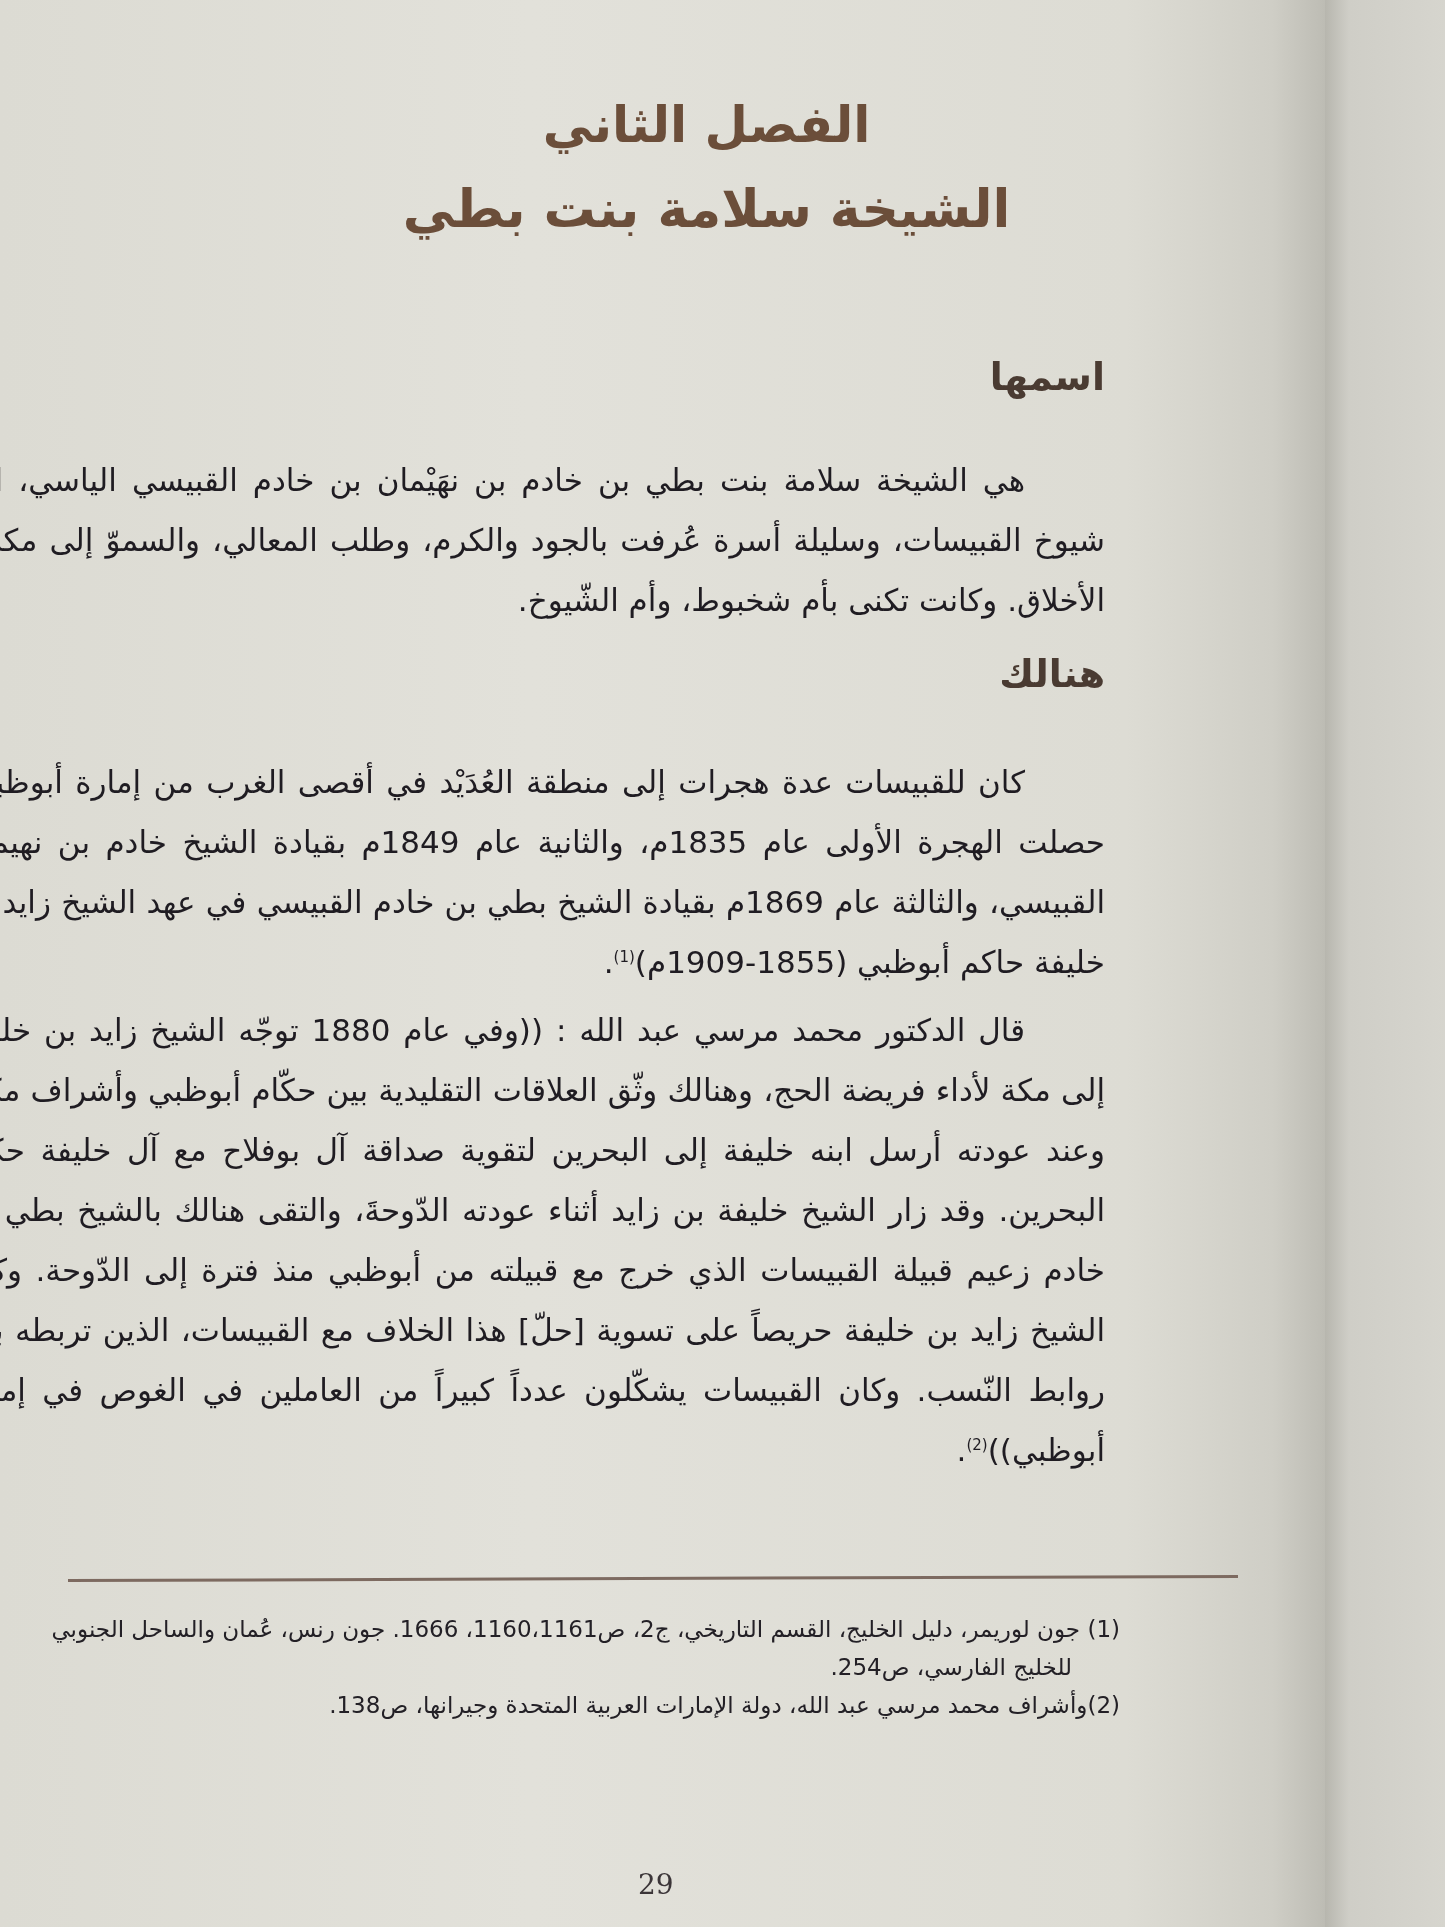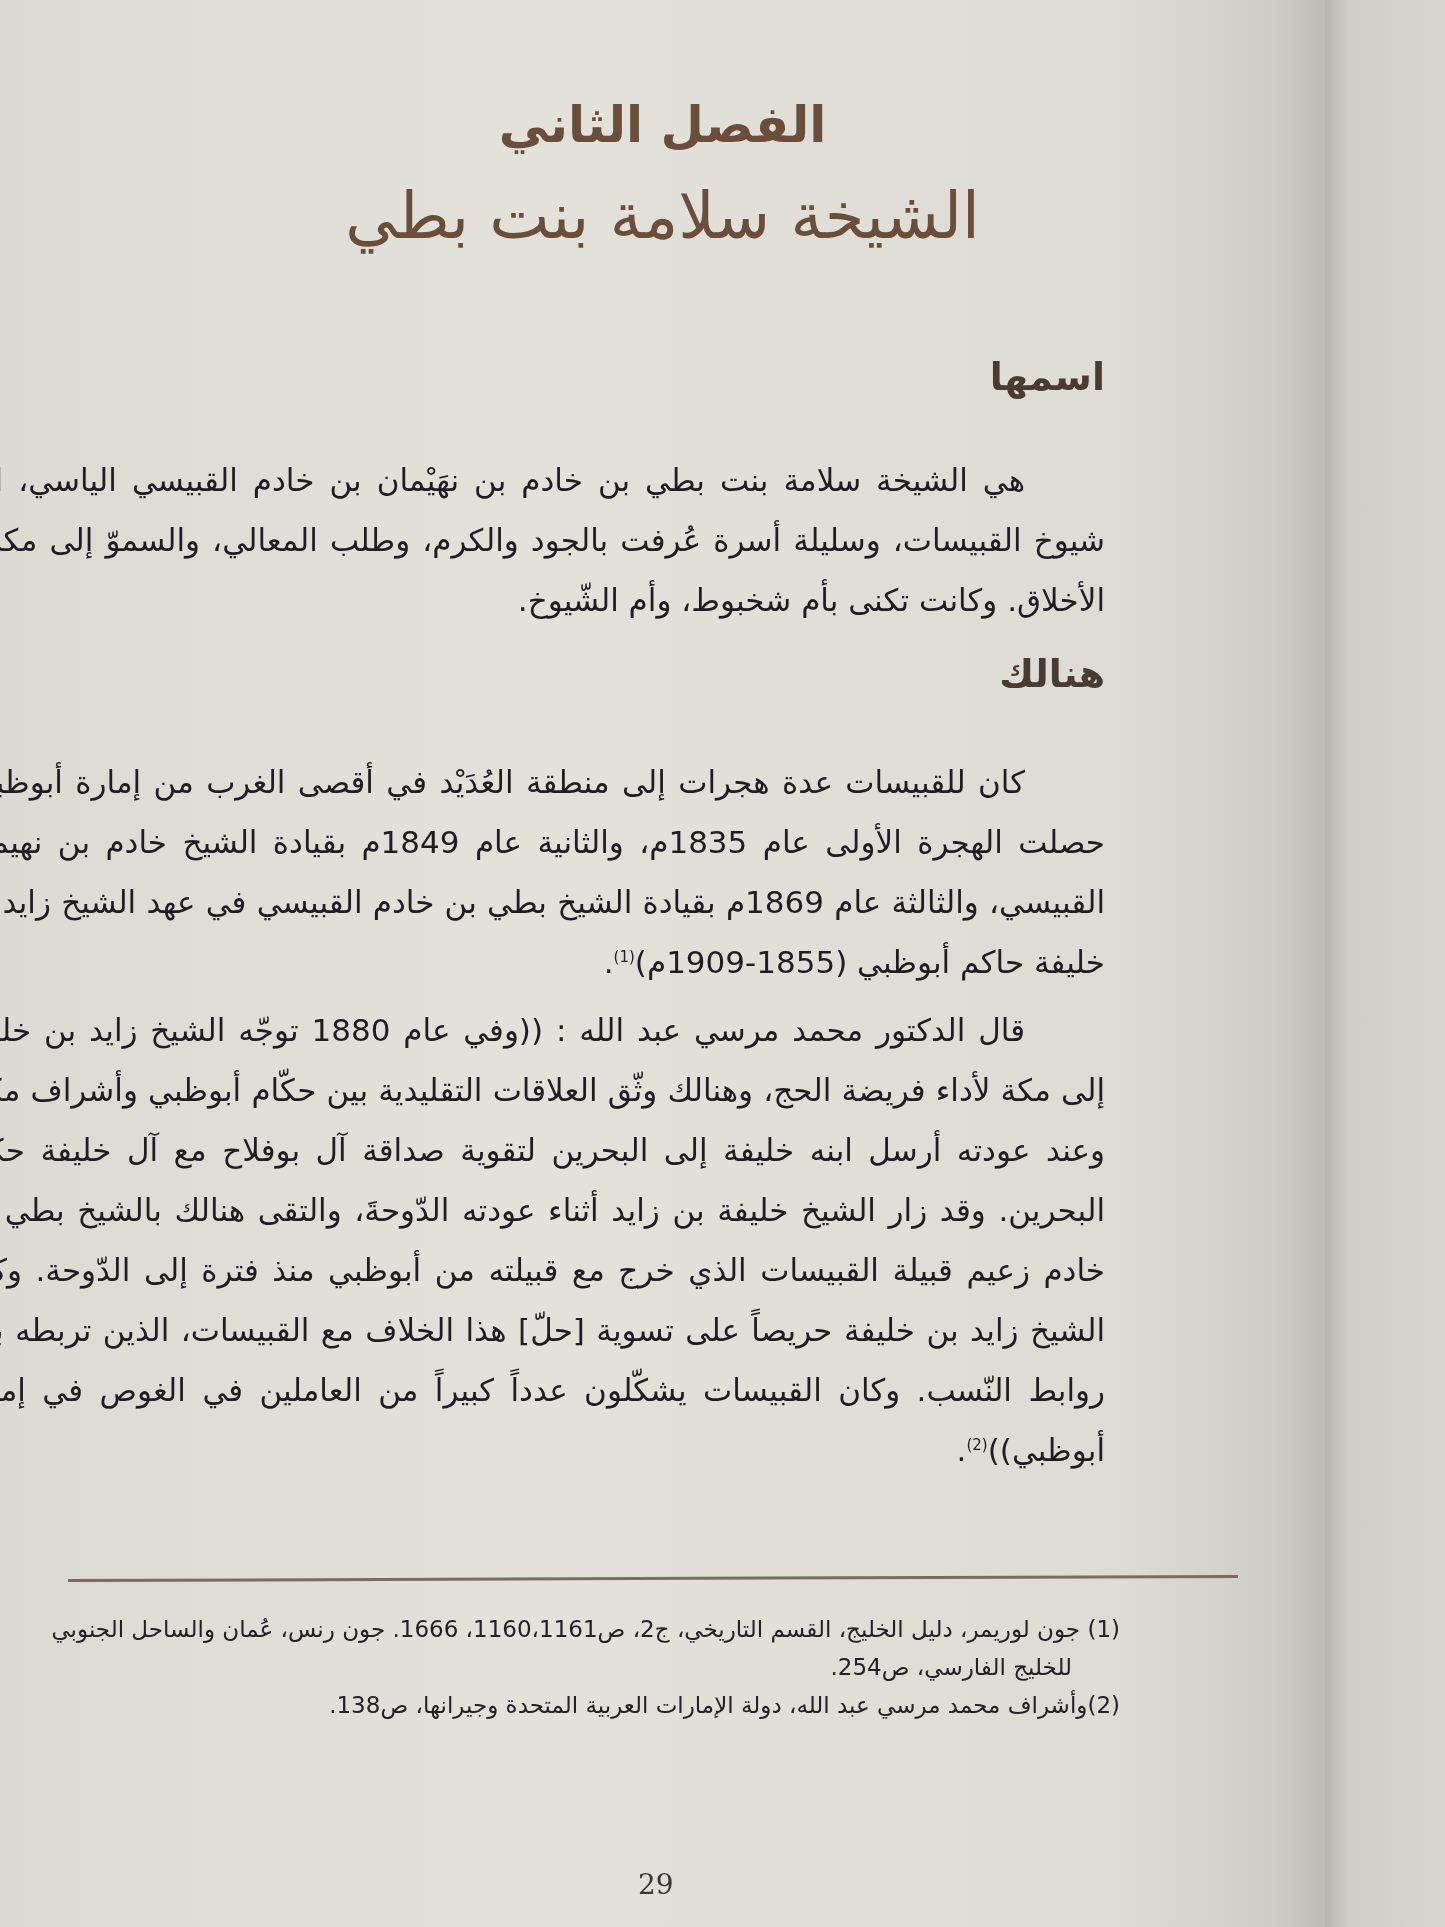--- a/index.html
+++ b/index.html
@@ -11,29 +11,29 @@
   .page {
     position: absolute; left: 0; top: 0;
     width: 1325px; height: 1927px;
     background: linear-gradient(90deg, #dcdbd3 0%, #e2e1da 40%, #dddcd4 85%, #cfcec6 96%, #bdbcb4 100%);
   }
   .next-page {
     position: absolute; left: 1325px; top: 0;
     width: 120px; height: 1927px;
     background: linear-gradient(90deg, #b7b6ae 0%, #cfcec7 20%, #d6d5ce 100%);
   }
-  .rtl { direction: rtl; unicode-bidi: embed; }
+  .rtl { direction: rtl; unicode-bidi: embed; margin-left: 44px; }
   .chapter-label {
     position: absolute; left: 0; width: 1325px; top: 95px;
     text-align: center; font-weight: bold; font-size: 50px;
     color: #6b4e3a; line-height: 1.2;
   }
   .chapter-title {
     position: absolute; left: 0; width: 1325px; top: 178px;
-    text-align: center; font-weight: normal; font-size: 64px;
+    text-align: center; font-weight: bold; font-size: 52px;
     color: #6b4e3a; line-height: 1.2;
   }
   .section-head {
     position: absolute; right: 220px; font-weight: bold; font-size: 38px;
     color: #4a3b32;
   }
   .para {
     position: absolute; right: 220px; width: 1145px;
     font-size: 31px; line-height: 60px; color: #1f1c22;
     text-align: justify; text-align-last: right;

